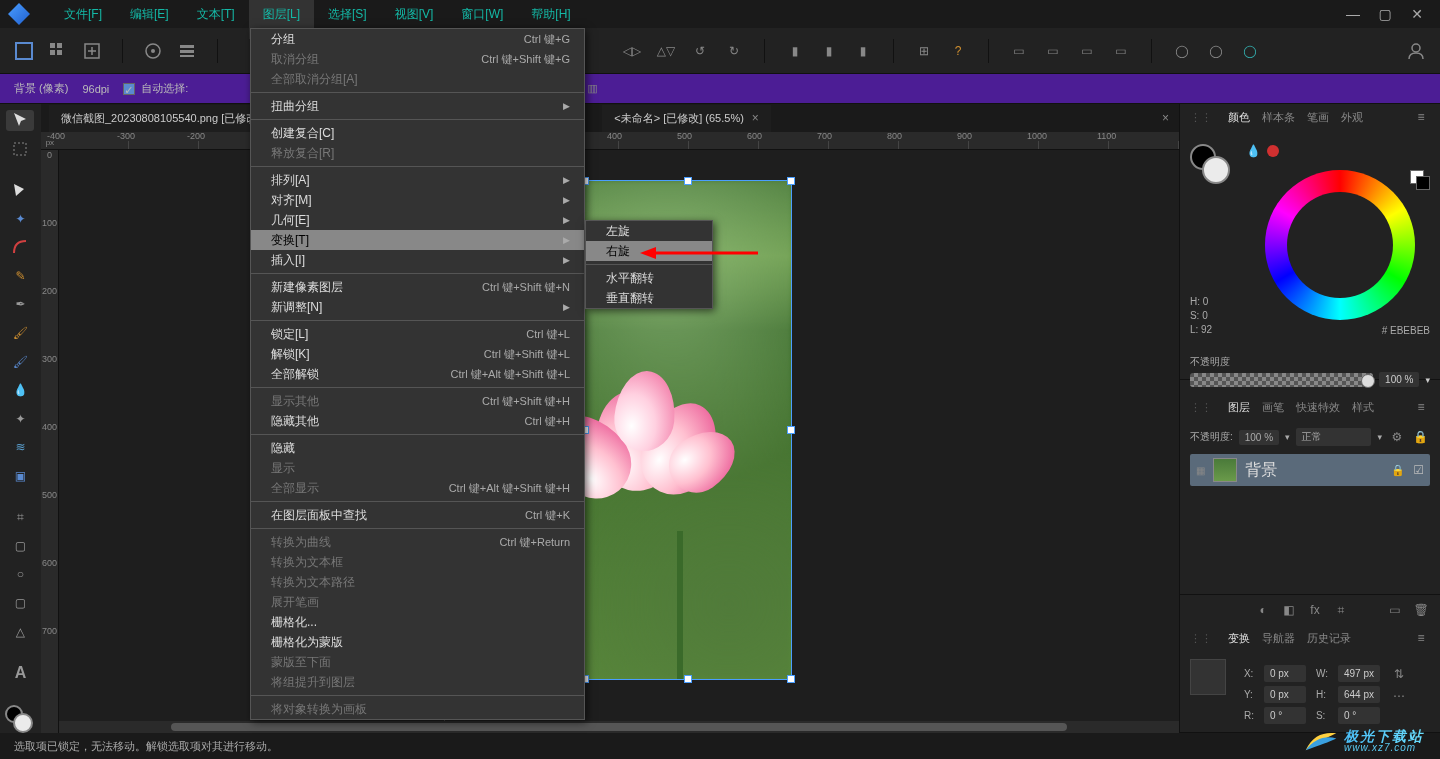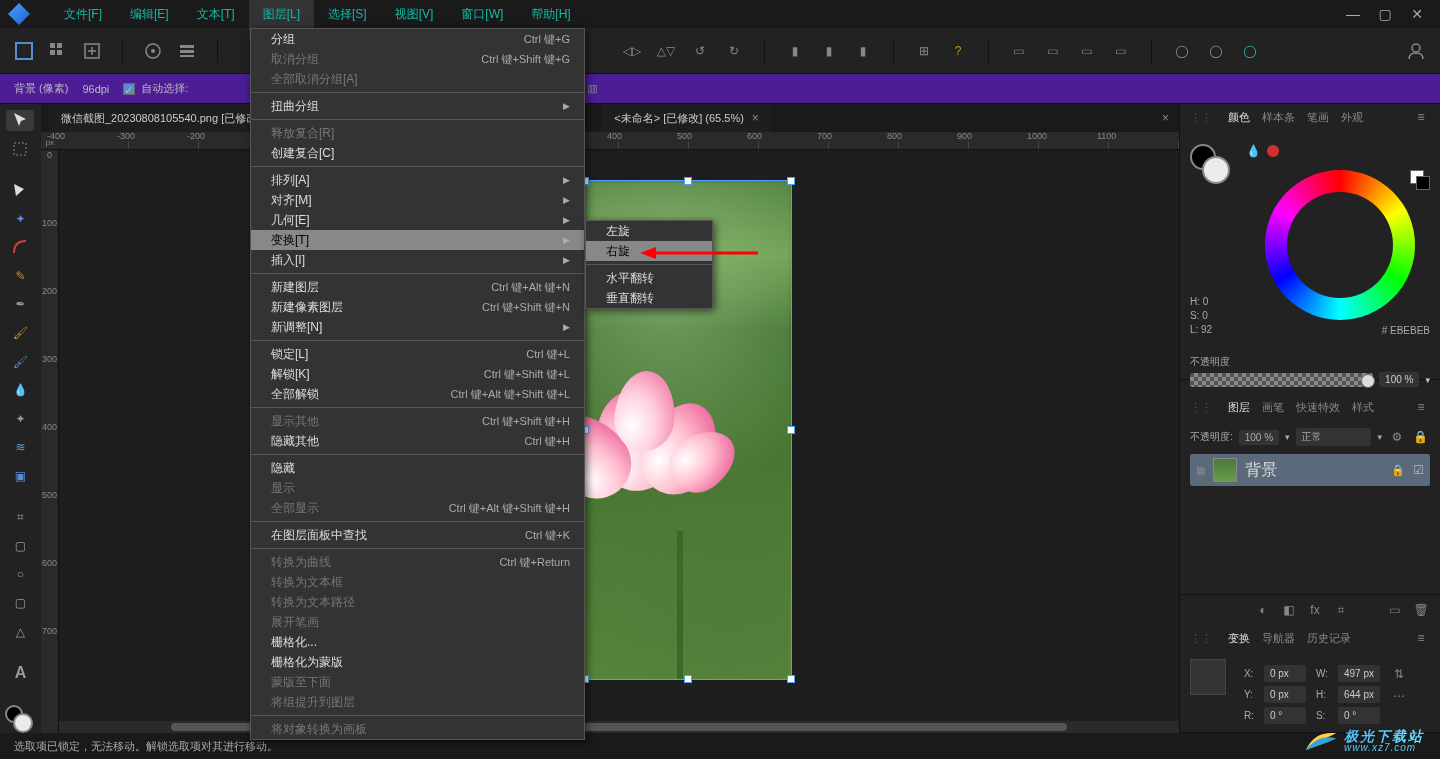--- a/index.html
+++ b/index.html
@@ -501,25 +501,25 @@
     </div>
     <div class="menu-row disabled">
       <span>全部取消分组[A]</span>
     </div>
     <div class="menu-sep"></div>
     <div class="menu-row">
       <span>扭曲分组</span>
       <span class="arrow">▶</span>
     </div>
     <div class="menu-sep"></div>
+    <div class="menu-row">
+      <span>创建复合[C]</span>
+    </div>
     <div class="menu-row disabled">
       <span>释放复合[R]</span>
-    </div>
-    <div class="menu-row">
-      <span>创建复合[C]</span>
     </div>
     <div class="menu-sep"></div>
     <div class="menu-row">
       <span>排列[A]</span>
       <span class="arrow">▶</span>
     </div>
     <div class="menu-row">
       <span>对齐[M]</span>
       <span class="arrow">▶</span>
     </div>
@@ -529,24 +529,20 @@
     </div>
     <div class="menu-row highlighted">
       <span>变换[T]</span>
       <span class="arrow">▶</span>
     </div>
     <div class="menu-row">
       <span>插入[I]</span>
       <span class="arrow">▶</span>
     </div>
     <div class="menu-sep"></div>
-    <div class="menu-row">
-      <span>新建图层</span>
-      <span class="shortcut">Ctrl 键+Alt 键+N</span>
-    </div>
     <div class="menu-row">
       <span>新建像素图层</span>
       <span class="shortcut">Ctrl 键+Shift 键+N</span>
     </div>
     <div class="menu-row">
       <span>新调整[N]</span>
       <span class="arrow">▶</span>
     </div>
     <div class="menu-sep"></div>
     <div class="menu-row">

